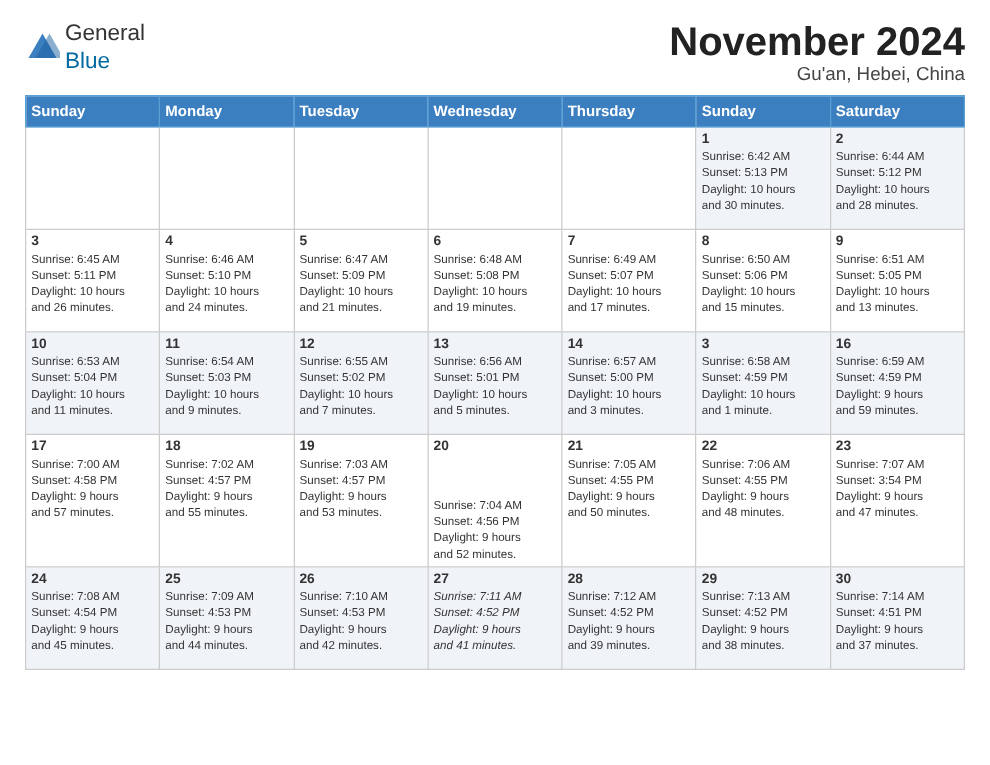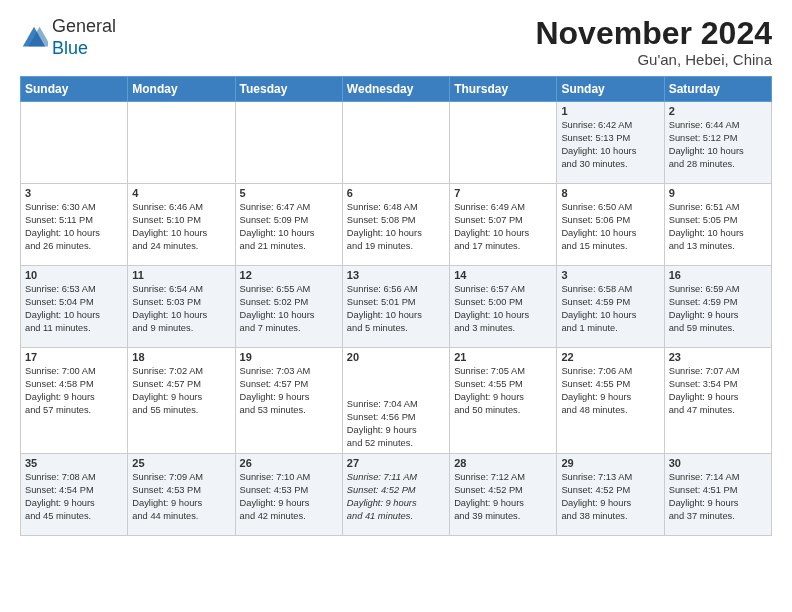--- a/index.html
+++ b/index.html
@@ -141,21 +141,21 @@
             <div class="day-num">2</div>
             <div class="day-info" style="white-space: pre-line;">Sunrise: 6:44 AM
 Sunset: 5:12 PM
 Daylight: 10 hours
 and 28 minutes.</div>
           </td>
         </tr>
         <tr>
           <td class="white-row">
             <div class="day-num">3</div>
-            <div class="day-info" style="white-space: pre-line;">Sunrise: 6:30 AM
+            <div class="day-info" style="white-space: pre-line;">Sunrise: 6:45 AM
 Sunset: 5:11 PM
 Daylight: 10 hours
 and 26 minutes.</div>
           </td>
           <td class="white-row">
             <div class="day-num">4</div>
             <div class="day-info" style="white-space: pre-line;">Sunrise: 6:46 AM
 Sunset: 5:10 PM
 Daylight: 10 hours
 and 24 minutes.</div>
@@ -293,21 +293,21 @@
           <td class="white-row">
             <div class="day-num">23</div>
             <div class="day-info" style="white-space: pre-line;">Sunrise: 7:07 AM
 Sunset: 3:54 PM
 Daylight: 9 hours
 and 47 minutes.</div>
           </td>
         </tr>
         <tr>
           <td class="alt-row">
-            <div class="day-num">35</div>
+            <div class="day-num">24</div>
             <div class="day-info" style="white-space: pre-line;">Sunrise: 7:08 AM
 Sunset: 4:54 PM
 Daylight: 9 hours
 and 45 minutes.</div>
           </td>
           <td class="alt-row">
             <div class="day-num">25</div>
             <div class="day-info" style="white-space: pre-line;">Sunrise: 7:09 AM
 Sunset: 4:53 PM
 Daylight: 9 hours

